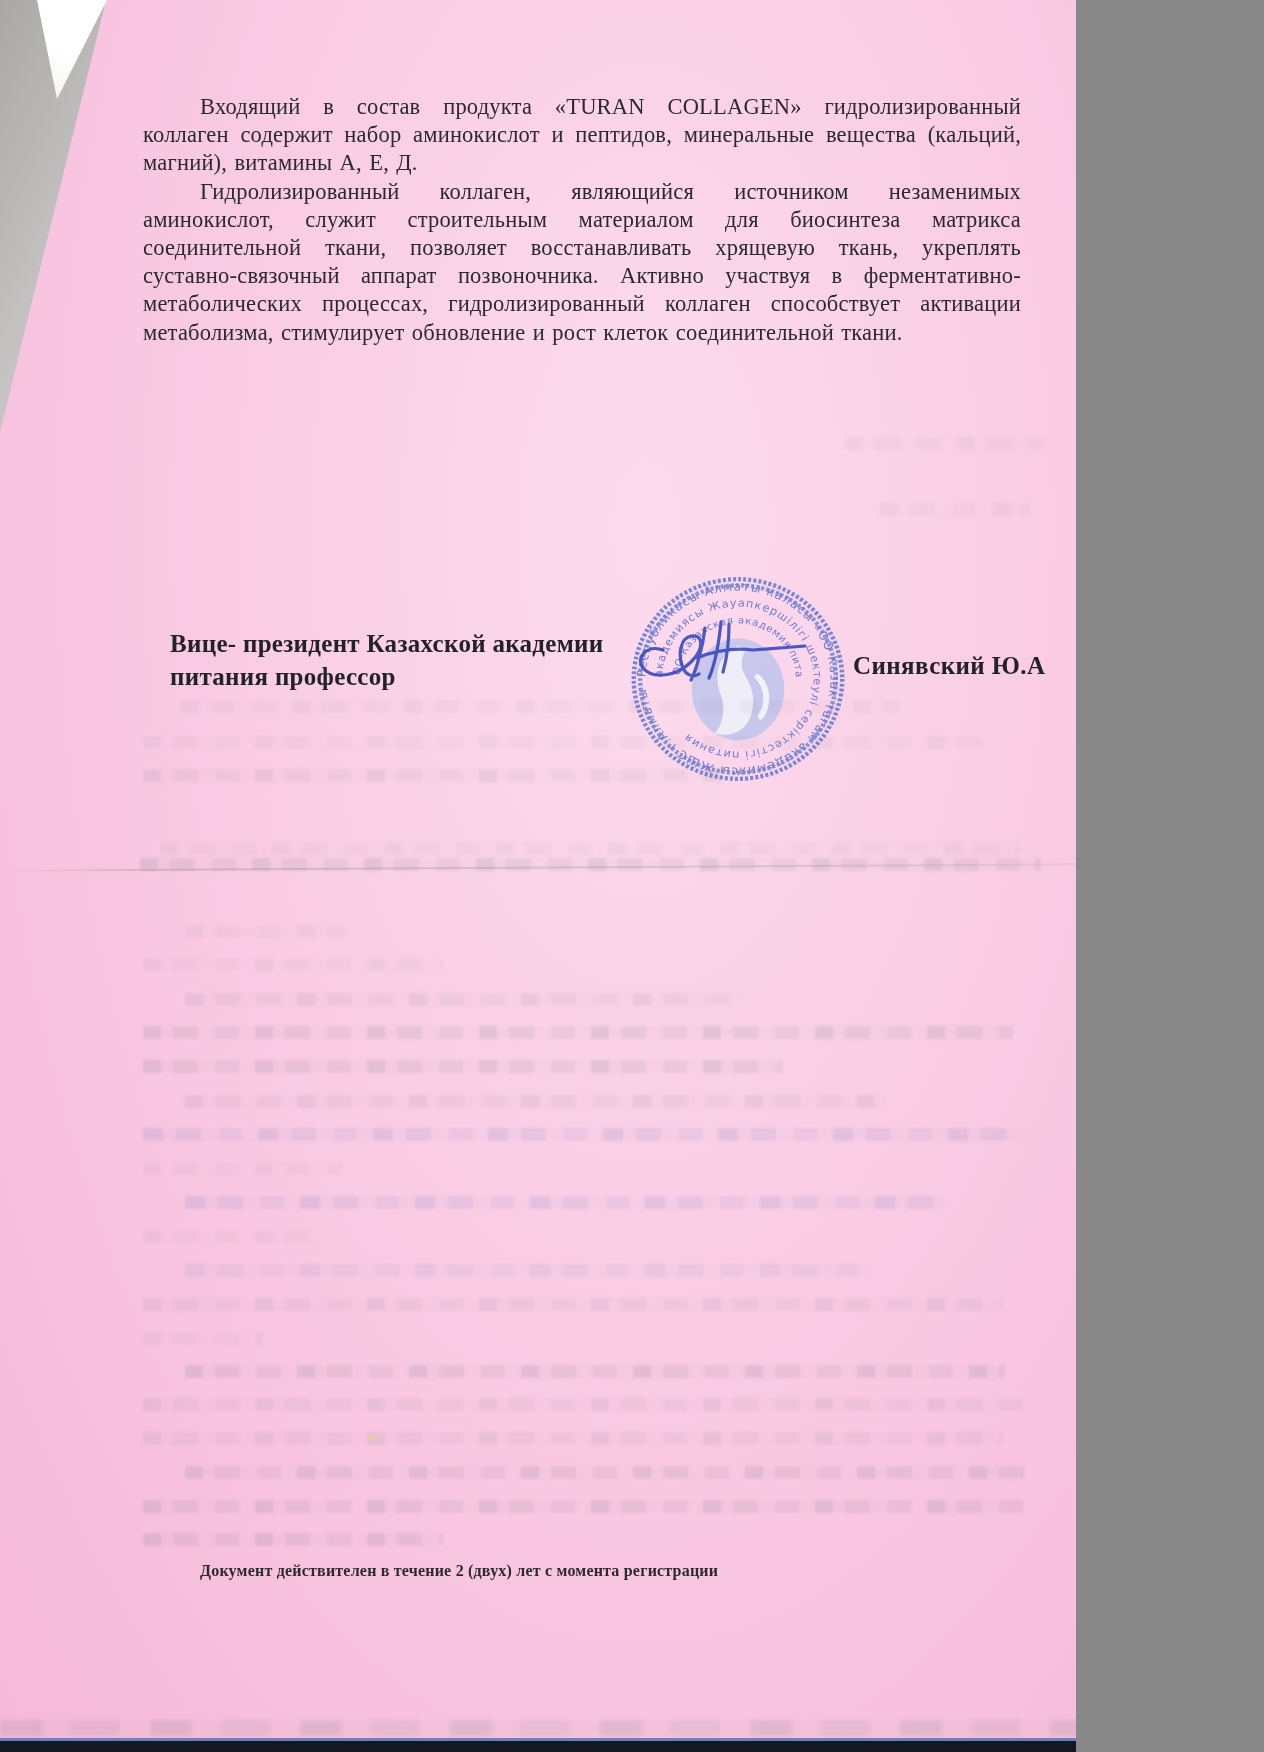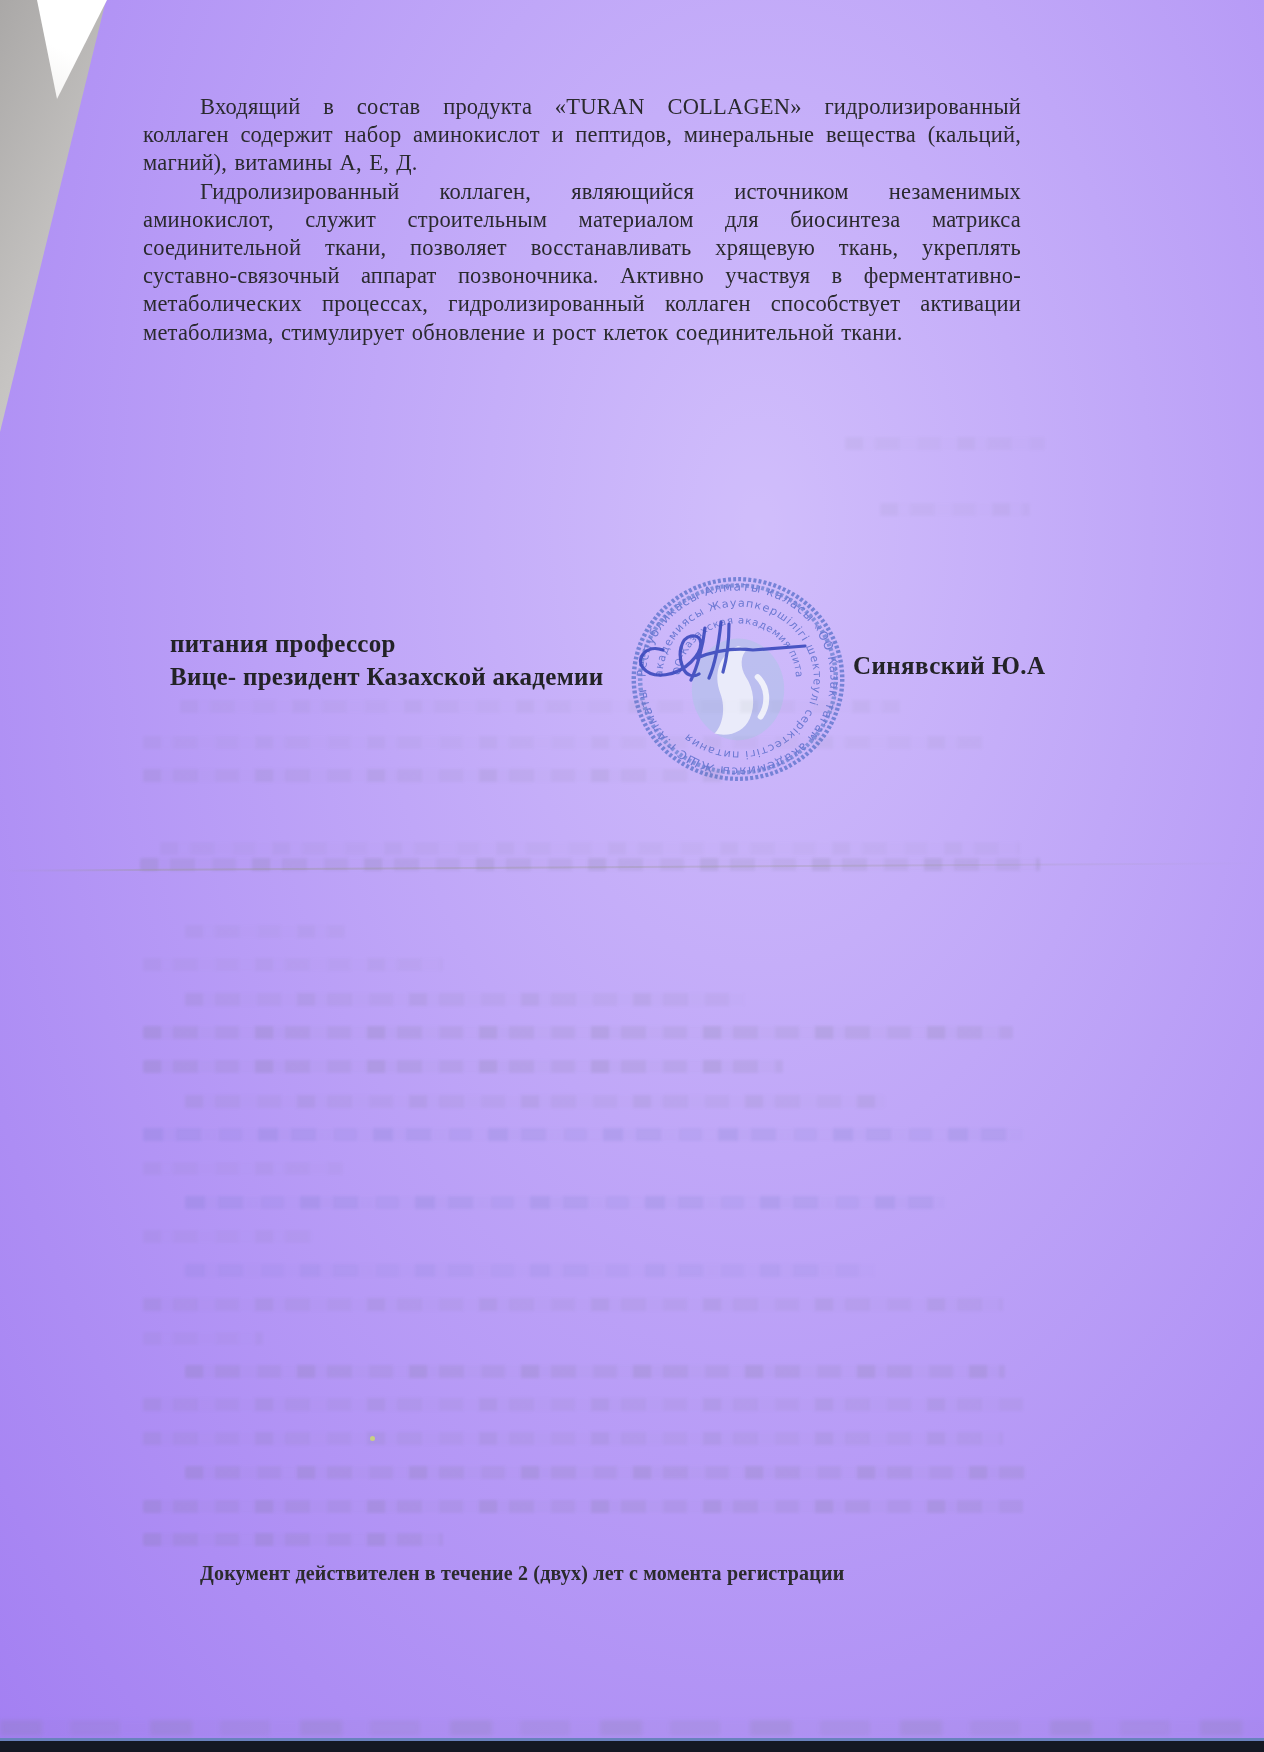--- a/index.html
+++ b/index.html
@@ -1,16 +1,16 @@
 <!DOCTYPE html>
 <html><head>
 <meta charset="utf-8">
 <style>
   html,body{margin:0;padding:0;background:#888;}
-  .canvas{position:relative;width:1264px;height:1752px;background:#8b5cf6;overflow:hidden;
+  .canvas{position:relative;width:1076px;height:1752px;background:#f9a8d4;overflow:hidden;
           font-family:"Liberation Serif", serif;}
   
   .canvas::before{content:"";position:absolute;inset:0;
     background:radial-gradient(ellipse at 60% 30%, rgba(255,255,255,.6), rgba(235,233,230,.25));
     pointer-events:none;}
   
   .corner-shadow{position:absolute;top:0;left:0;width:130px;height:445px;
     background:linear-gradient(115deg,#aaa8a7,#c6c4c2 55%,#d6d4d2);
     clip-path:polygon(0 0,106px 0,0 432px);}
   .corner-fold{position:absolute;top:0;left:0;width:130px;height:120px;
@@ -39,21 +39,21 @@
       rgba(92,108,180,.20) 0 20px, rgba(92,108,180,.05) 20px 33px,
       rgba(92,108,180,.16) 33px 58px, rgba(92,108,180,.04) 58px 76px,
       rgba(92,108,180,.13) 76px 99px, rgba(92,108,180,.03) 99px 115px);}
   .gl.d{opacity:.72;}
   .gl.f{opacity:.3;}
   .crease{position:absolute;top:866px;left:0;width:1264px;height:2px;transform:rotate(-.35deg);
     background:linear-gradient(90deg,rgba(150,148,144,0),rgba(150,148,144,.38) 12%,
       rgba(150,148,144,.26) 70%,rgba(150,148,144,0));}
   .speck{position:absolute;left:370px;top:1436px;width:5px;height:5px;border-radius:50%;
     background:#cfe06a;opacity:.8;}
-  .footer-note{position:absolute;left:200px;top:1562px;font-size:20px;font-weight:bold;
+  .footer-note{position:absolute;left:200px;top:1562px;font-size:16px;font-weight:bold;
     color:#2b2b2d;letter-spacing:.2px;}
   .bottom-smudge{position:absolute;left:0;top:1720px;width:1264px;height:16px;
     filter:blur(2px);opacity:.55;
     background:repeating-linear-gradient(90deg,rgba(118,122,132,.30) 0 42px,
       rgba(118,122,132,.07) 42px 70px,rgba(118,122,132,.22) 70px 120px,
       rgba(118,122,132,.05) 120px 150px);}
   .scan-bottom{position:absolute;left:0;bottom:0;width:1264px;height:11px;background:#141823;}
   .scan-bottom::before{content:"";position:absolute;top:-3px;left:0;width:100%;height:3px;
     background:#6982bd;}
   .stamp text{font-family:"DejaVu Sans", sans-serif;fill:#6473cf;}
@@ -68,22 +68,22 @@
 
   <div class="gl f" style="top:437px;left:845px;width:200px"></div>
   <div class="gl f" style="top:503px;left:880px;width:150px"></div>
 
   <div class="bodytext">
     <p>Входящий в состав продукта «TURAN COLLAGEN» гидролизированный коллаген содержит набор аминокислот и пептидов, минеральные вещества (кальций, магний), витамины А, Е, Д.</p>
     <p>Гидролизированный коллаген, являющийся источником незаменимых аминокислот, служит строительным материалом для биосинтеза матрикса соединительной ткани, позволяет восстанавливать хрящевую ткань, укреплять суставно-связочный аппарат позвоночника. Активно участвуя в ферментативно-метаболических процессах, гидролизированный коллаген способствует активации метаболизма, стимулирует обновление и рост клеток соединительной ткани.</p>
   </div>
 
   <div class="sig-title">
+    <div>Вице- президент Казахской академии</div>
     <div>питания профессор</div>
-    <div>Вице- президент Казахской академии</div>
   </div>
   <div class="signer">Синявский Ю.А</div>
 
   <svg class="stamp" viewBox="0 0 240 240" preserveAspectRatio="none">
     <defs>
       <path id="ringO" d="M 26,120 A 94,94 0 1 1 214,120 A 94,94 0 1 1 26,120" fill="none"></path>
       <path id="ringM" d="M 43,120 A 77,77 0 1 1 197,120 A 77,77 0 1 1 43,120" fill="none"></path>
       <path id="ringI" d="M 61,120 A 59,59 0 1 1 179,120" fill="none"></path>
     </defs>
     <circle cx="120" cy="120" r="106" fill="none" stroke="#6e7ed4" stroke-width="4.5" stroke-dasharray="3 2.2"></circle>

